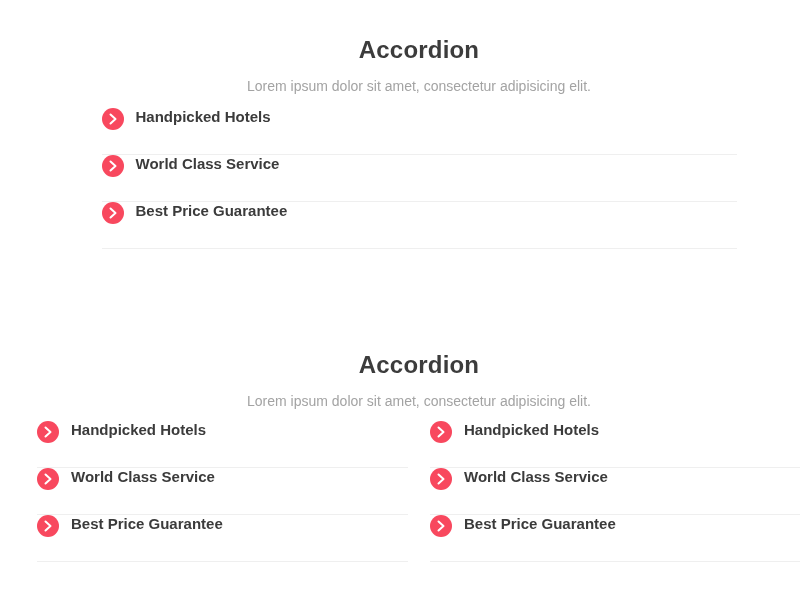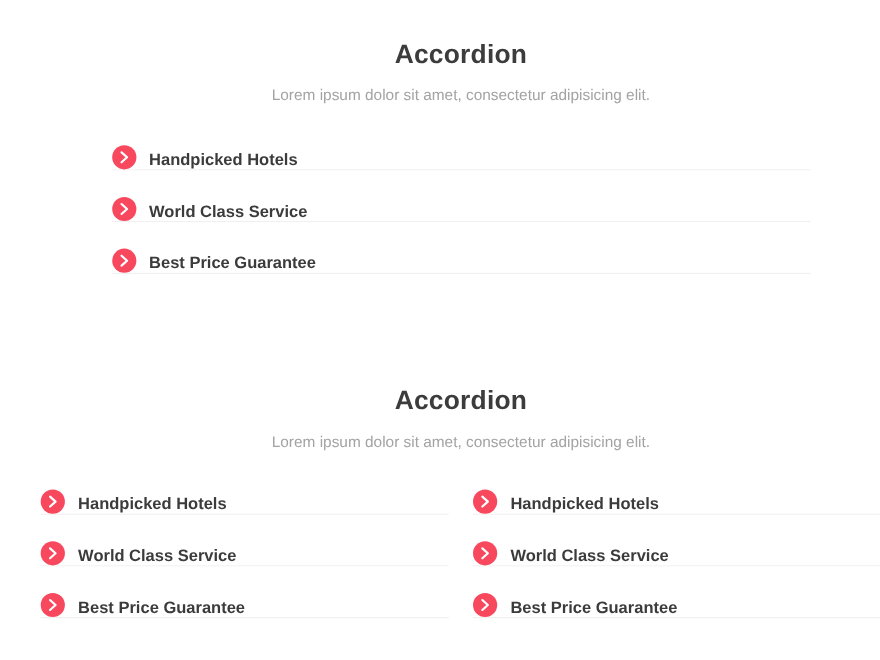--- a/index.html
+++ b/index.html
@@ -41,21 +41,21 @@
       width: 764px;
       margin: 10px auto 0 auto;
       display: flex;
       gap: 22px;
       text-align: left;
     }
     .accordion-col { flex: 1 1 0; min-width: 0; }
     .acc-item {
       height: 47px;
       display: flex;
-      align-items: flex-end;
+      align-items: flex-start;
       border-bottom: 1px solid #efefef;
       cursor: pointer;
       background: #ffffff;
     }
     .acc-icon {
       flex: 0 0 22px;
       width: 22px;
       height: 22px;
       border-radius: 50%;
       background: #f8485e;

